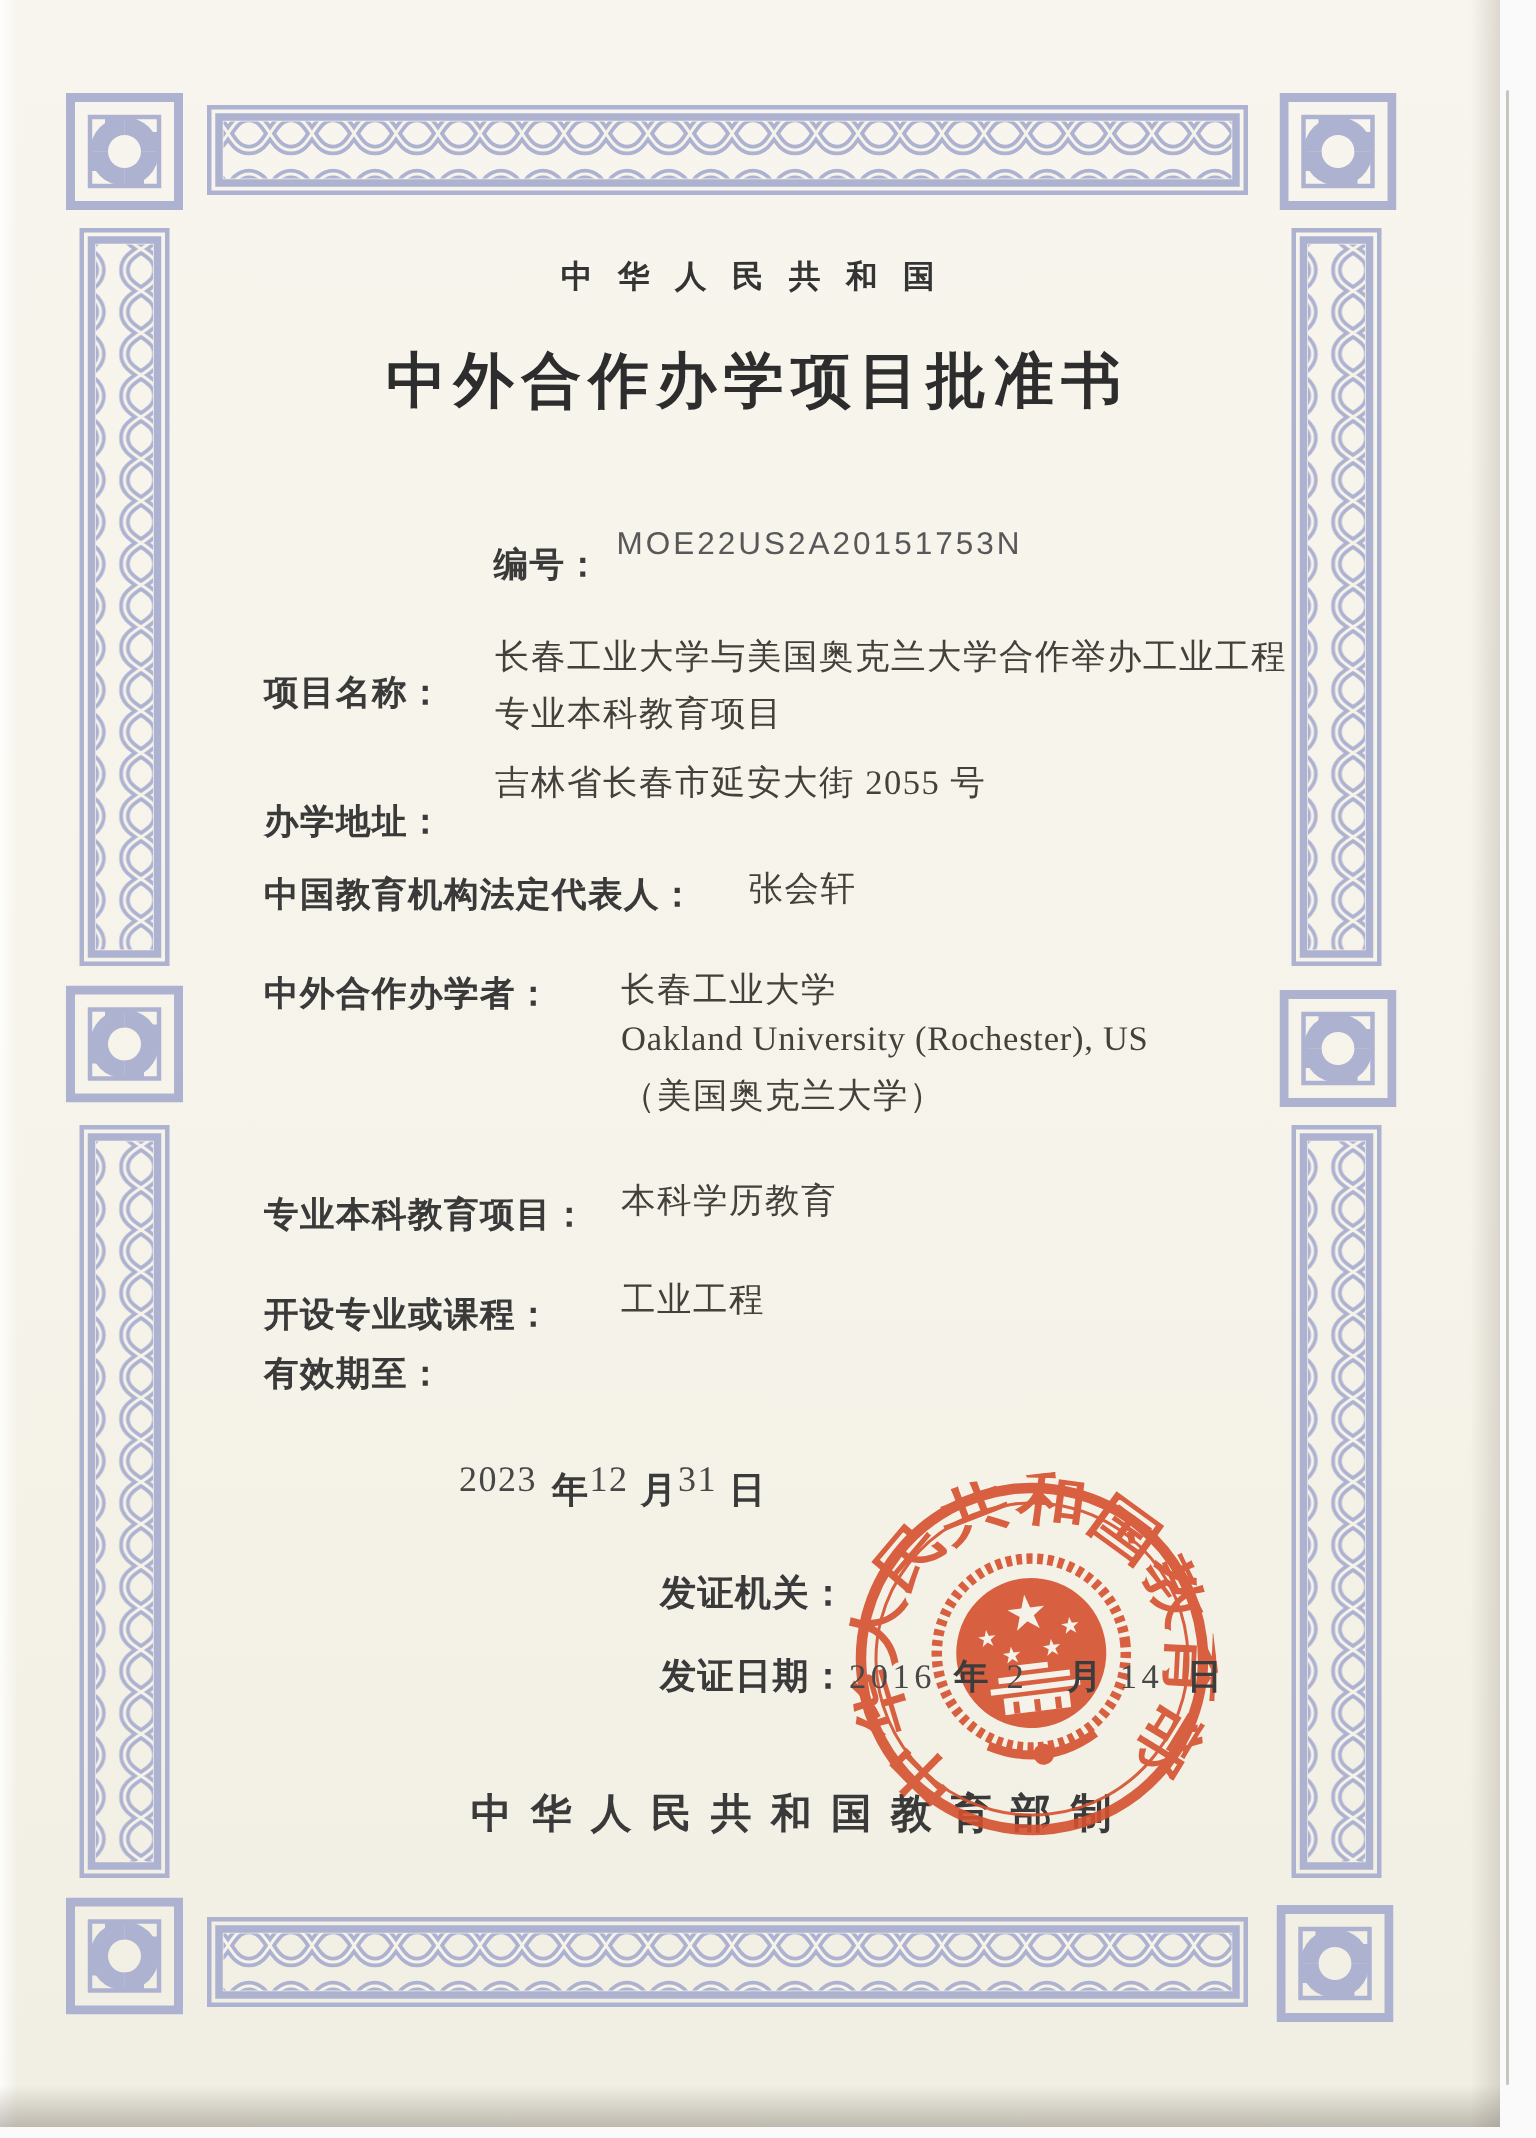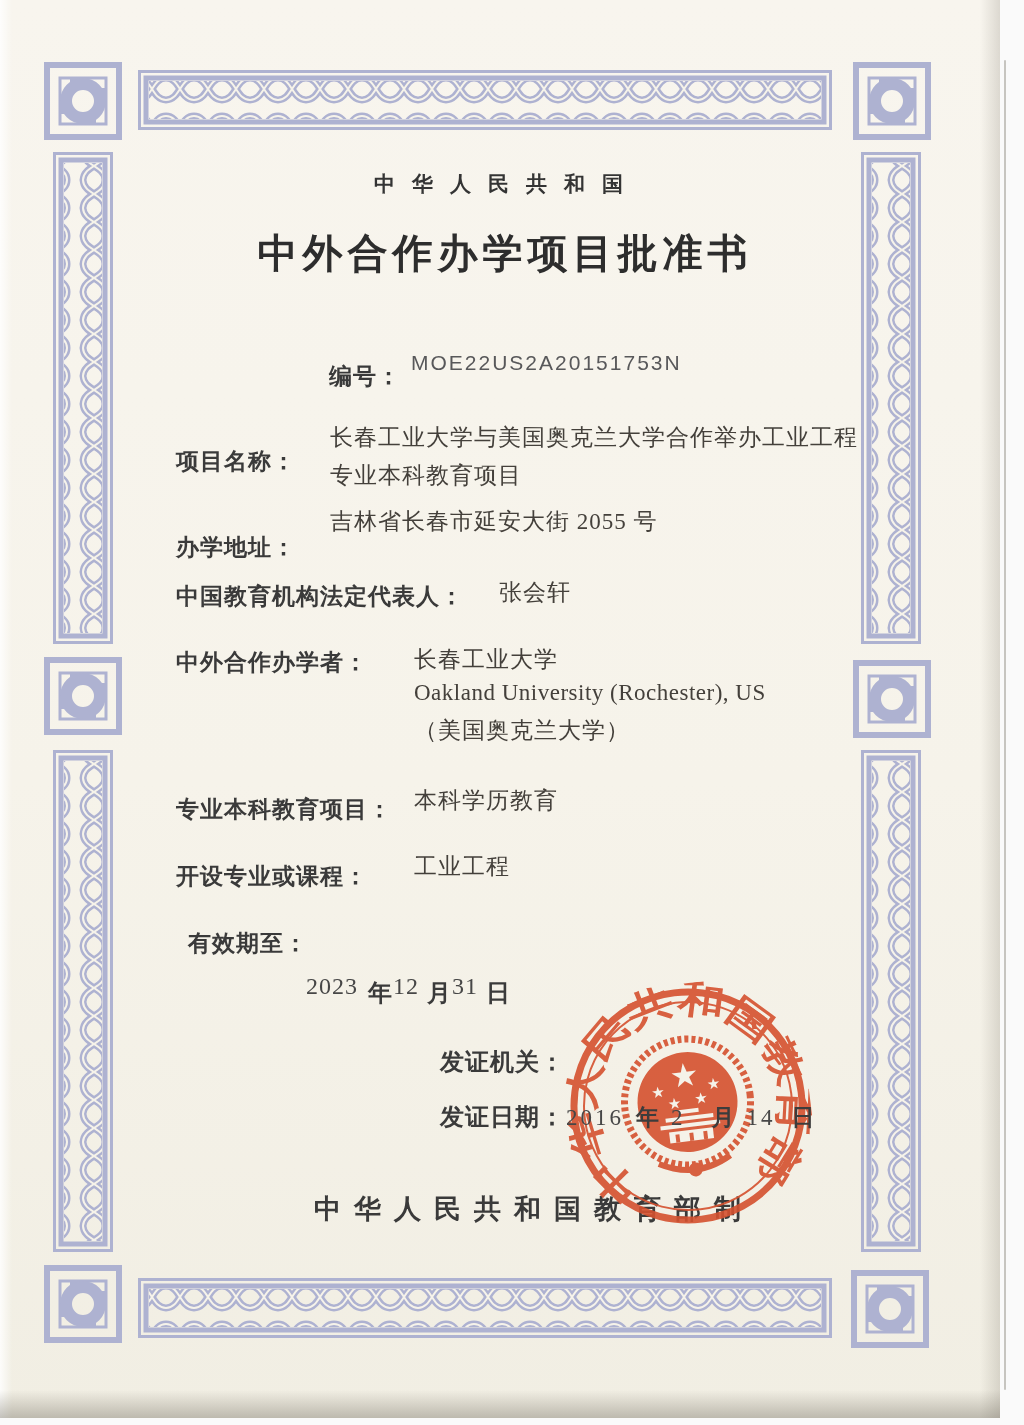--- a/index.html
+++ b/index.html
@@ -156,21 +156,21 @@
   <div class="val" style="left:414px;top:644px;">长春工业大学</div>
   <div class="val" style="left:414px;top:680px;letter-spacing:0.5px;">Oakland University (Rochester), US</div>
   <div class="val" style="left:414px;top:715px;">（美国奥克兰大学）</div>
 
   <div class="lbl" style="left:176px;top:794px;">专业本科教育项目：</div>
   <div class="val" style="left:414px;top:785px;">本科学历教育</div>
 
   <div class="lbl" style="left:176px;top:861px;">开设专业或课程：</div>
   <div class="val" style="left:414px;top:851px;">工业工程</div>
 
-  <div class="lbl" style="left:176px;top:928px;margin-left:12px;">有效期至：</div>
+  <div class="lbl" style="left:176px;top:900px;">有效期至：</div>
   <div class="val" style="left:306px;top:977px;font-size:24px;">
     <span class="vnum">2023</span><span class="vunit vu-gap">年</span><span class="vnum">12</span><span class="vunit vn-gap">月</span><span class="vnum">31</span><span class="vunit vn-gap">日</span>
   </div>
 
   <svg class="seal-svg" width="244" height="244" viewBox="-122 -122 244 244">
     <g stroke="#d5512f" fill="none">
       <circle r="114" stroke-width="7"></circle>
       <circle r="104" stroke-width="2"></circle>
     </g>
     <defs>

